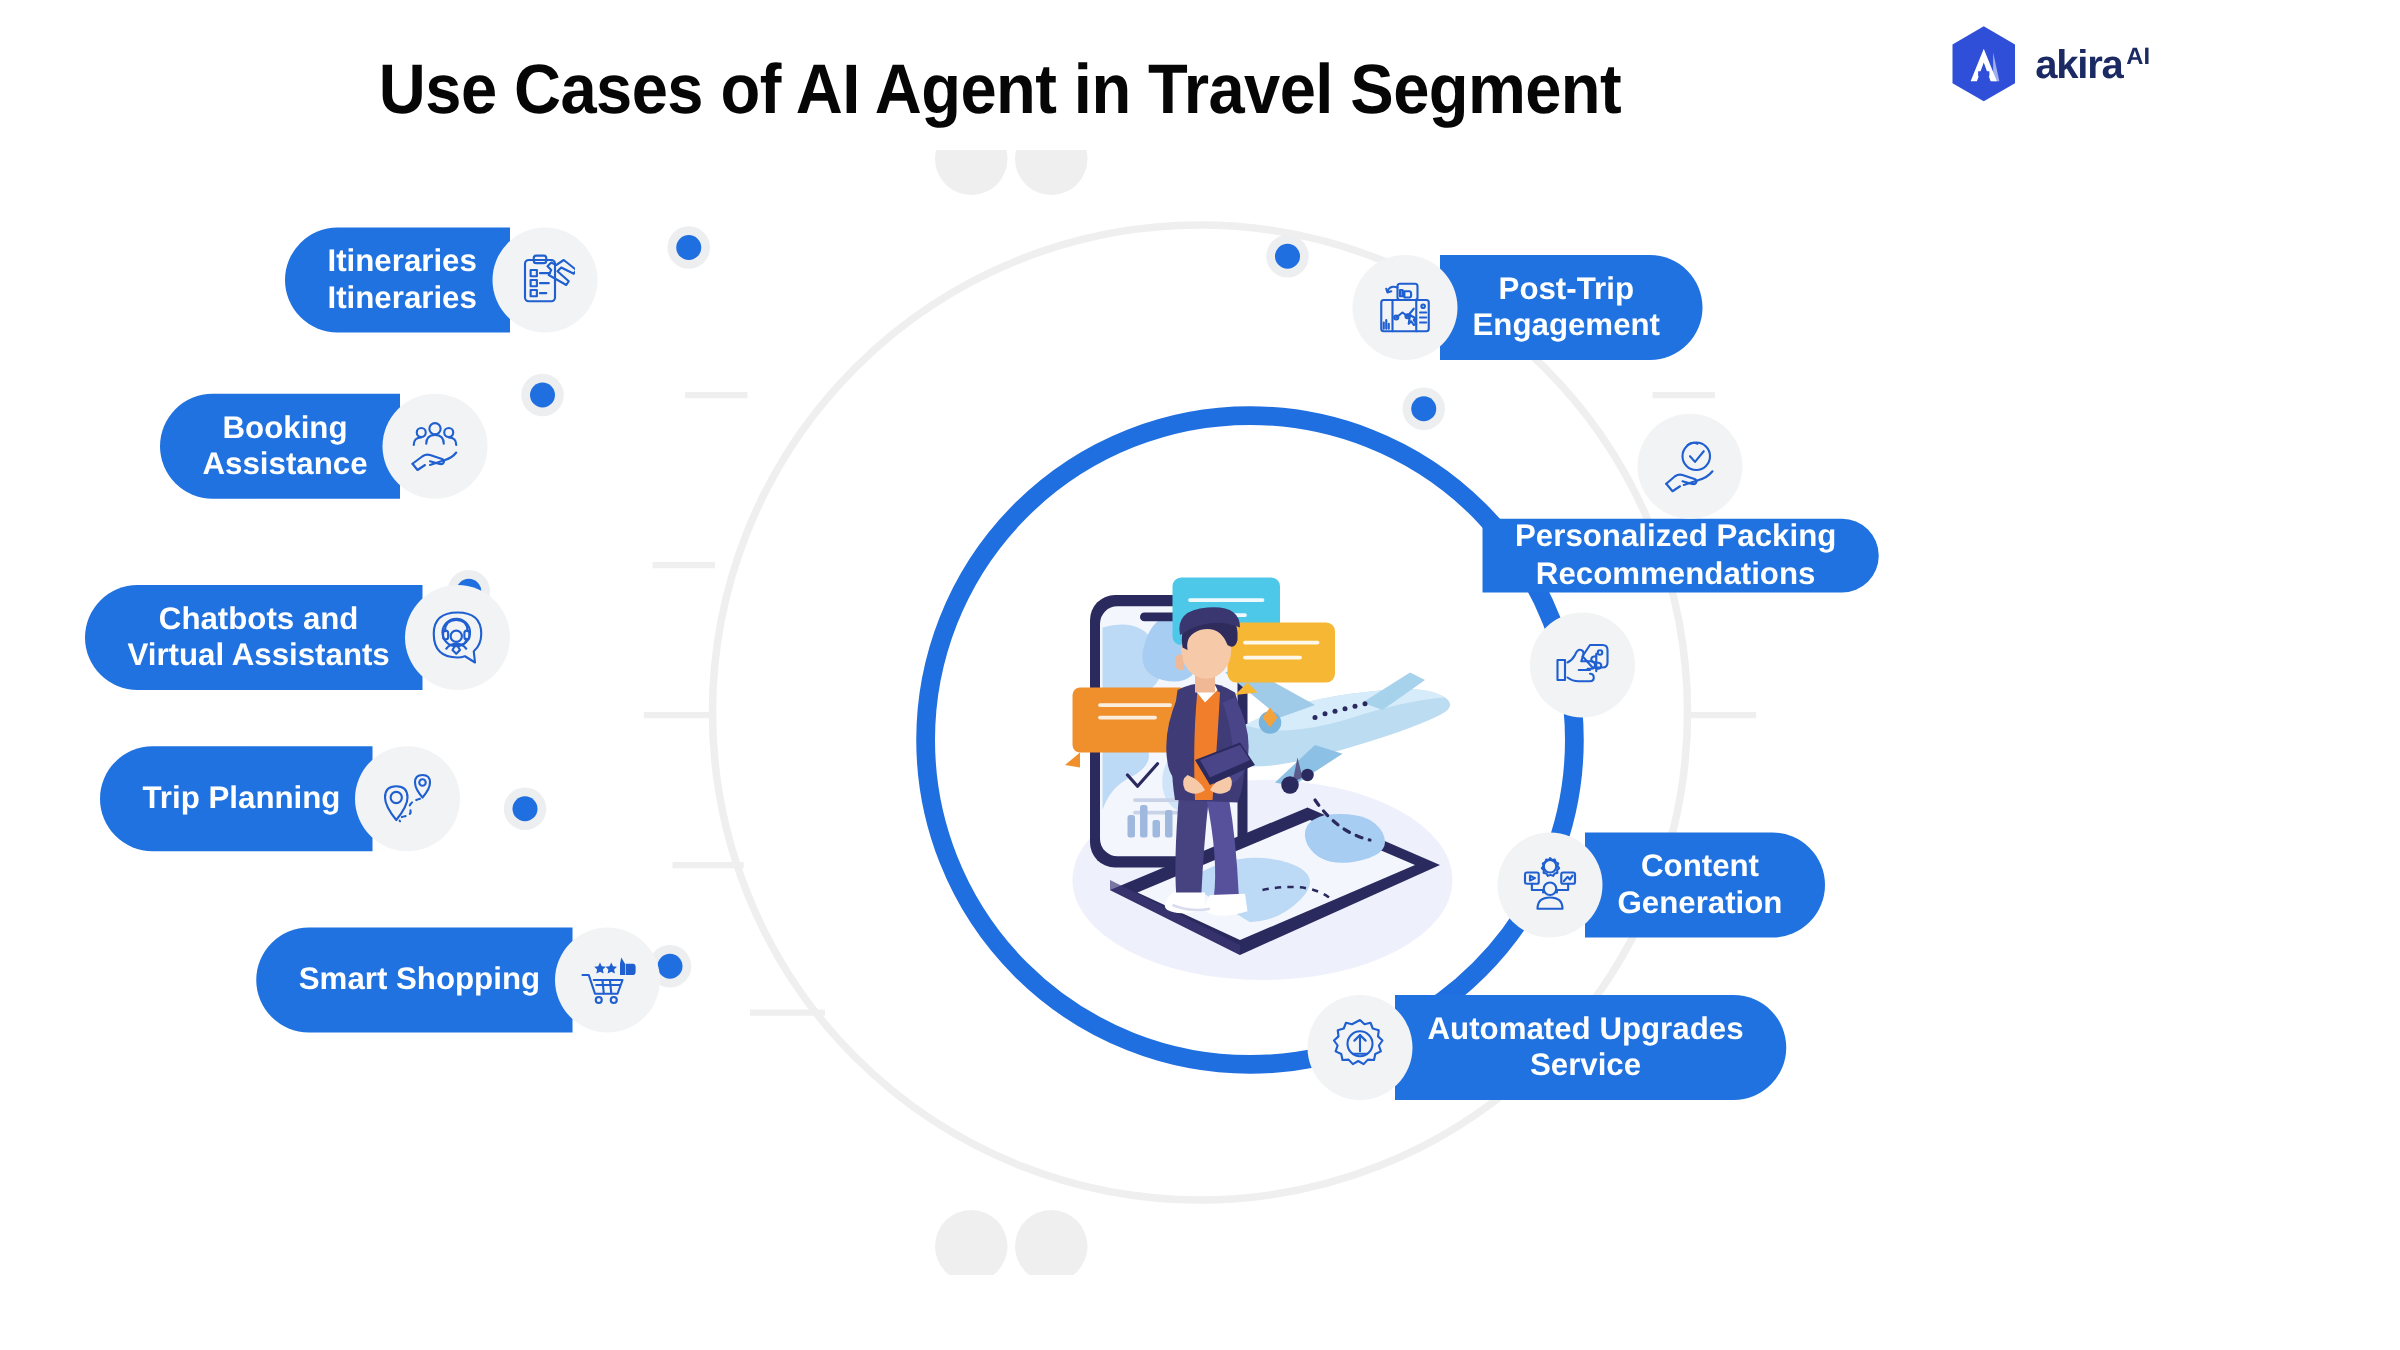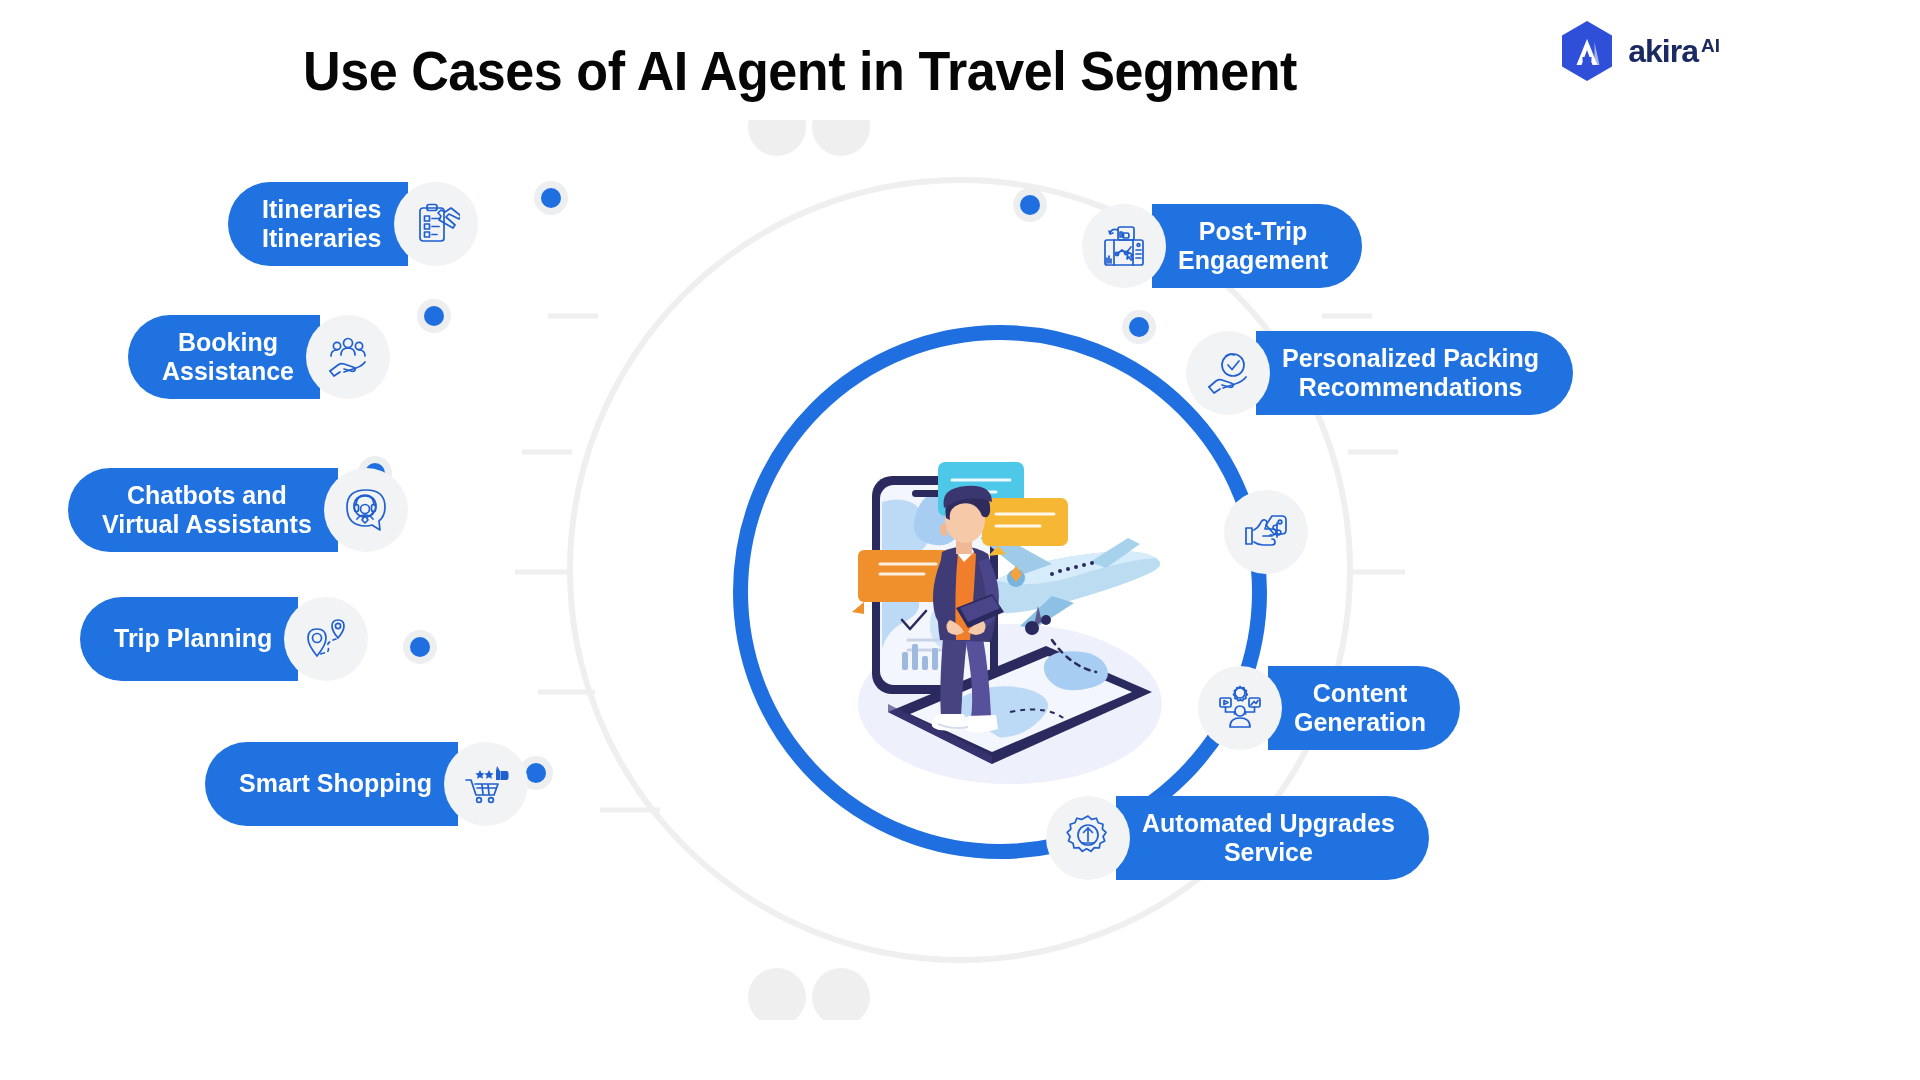--- a/index.html
+++ b/index.html
@@ -395,21 +395,21 @@
           <line x1="36" y1="28" x2="41" y2="28"></line>
           <line x1="36" y1="32" x2="41" y2="32"></line>
           <line x1="36" y1="36" x2="41" y2="36"></line>
           <circle cx="38.5" cy="23" r="1.4"></circle>
           <path d="M7 36 v5 M9 34 v7 M11 37 v4"></path>
         </g>
       </svg>
     </div>
   </div>
 
-  <div class="pill right" style="left:1186px;top:331px;">
+  <div class="pill right" style="left:1186px;top:331px;flex-direction:column;">
     <div class="body">
       <span>
         <span>Personalized Packing</span><br>
         <span>Recommendations</span>
       </span>
     </div>
     <div class="ico">
       <svg width="48" height="48" viewBox="0 0 48 48">
         <g class="ic">
           <circle cx="29" cy="16" r="11"></circle>

